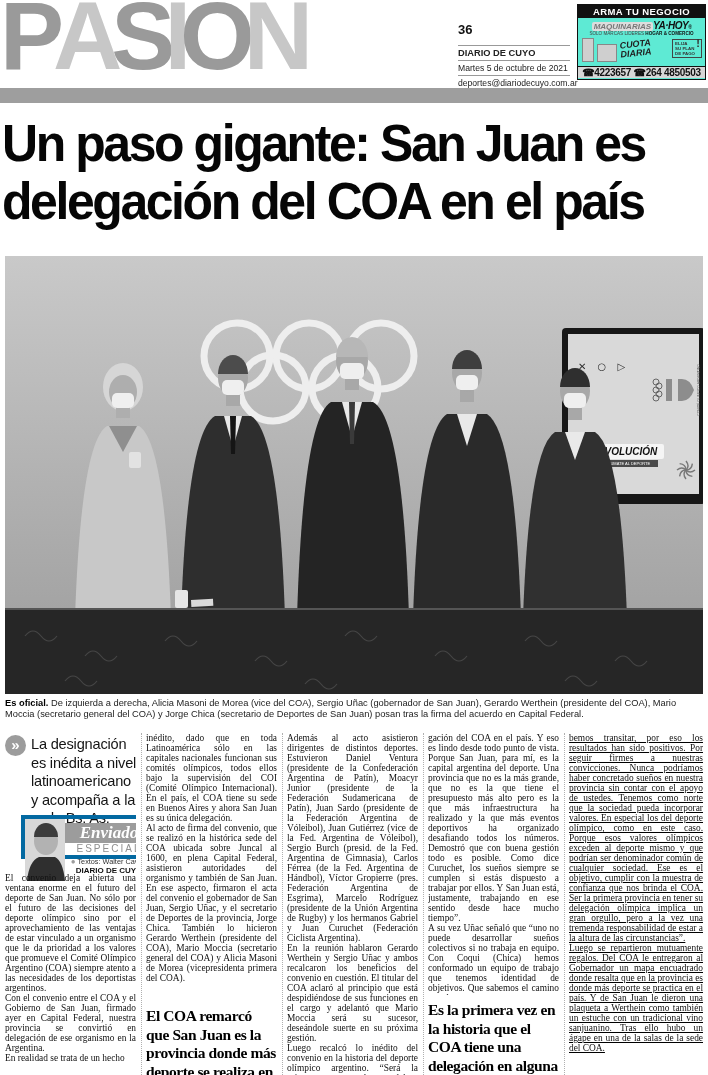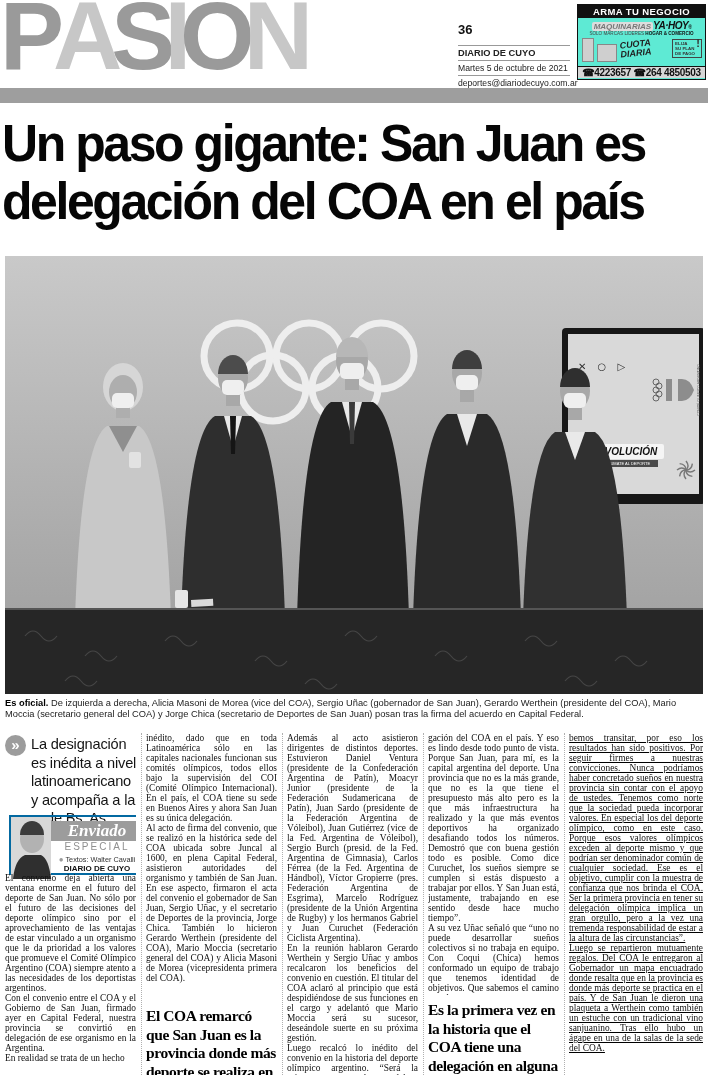--- a/index.html
+++ b/index.html
@@ -53,21 +53,21 @@
              font-size:15.5px; line-height:18.5px; letter-spacing:-.4px; color:#000; }
   .ptext { overflow:hidden; }
 
   
   .pullquote { position:absolute; left:0; top:2px; width:136px; display:flex; gap:5px; }
   .pq-icon { flex:0 0 21px; height:21px; border-radius:50%; background:#9c9c9c; color:#fff; font-weight:bold;
              font-size:15px; line-height:20px; text-align:center; }
   .pq-text { font-size:14.6px; line-height:18.6px; color:#141414; letter-spacing:-.2px; }
 
   
-  .byline { position:absolute; left:4px; top:82px; width:136px; height:60px; border:2px solid #0369a1; display:flex; }
+  .byline { position:absolute; left:16px; top:82px; width:136px; height:44px; border:4px solid #0369a1; display:flex; }
   .by-photo { flex:0 0 40px; }
   .by-right { flex:1; position:relative; }
   .by-banner { background:#9c9c9c; height:20px; margin-top:4px; text-align:center; }
   .by-script { font-family:"Liberation Serif", serif; font-style:italic; font-weight:bold; font-size:17px; color:#fff; line-height:20px; }
   .by-esp { font-size:10px; color:#8f8f8f; letter-spacing:2px; text-align:center; }
   .by-credit { font-size:7.3px; color:#333; text-align:center; margin-top:3px; }
   .by-credit .dot { color:#9c9c9c; font-size:8px; }
   .by-paper { font-size:8px; font-weight:bold; color:#111; text-align:center; }
 </style>
 </head>

